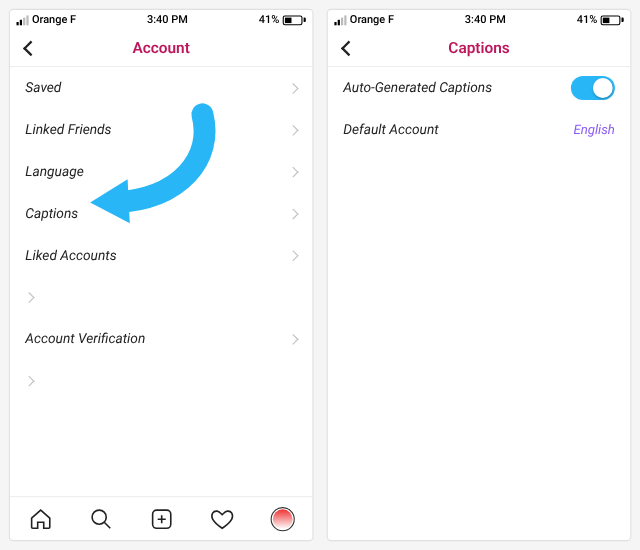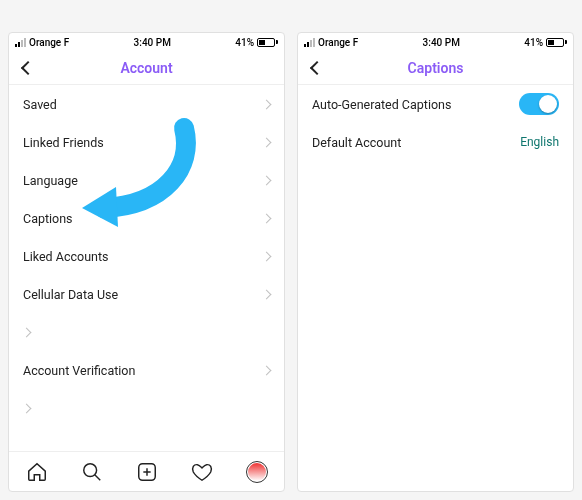--- a/index.html
+++ b/index.html
@@ -15,21 +15,20 @@
   }
   .phone {
     background: #fff;
     border: 1px solid #e0e0e0;
     border-radius: 4px;
     flex: 1;
     display: flex;
     flex-direction: column;
     overflow: hidden;
     position: relative;
-    margin-top: 24px;
   }
   .status-bar {
     height: 18px;
     display: flex;
     align-items: center;
     justify-content: space-between;
     padding: 0 6px;
     font-size: 10px;
     color: #000;
     font-weight: 500;
@@ -46,43 +45,43 @@
   .battery-fill { position:absolute; left:1px; top:1px; bottom:1px; width:40%; background:#000; }
   .battery-tip { width:2px; height:4px; background:#000; margin-left:1px; border-radius:0 1px 1px 0;}
   .nav-header {
     height: 34px;
     border-bottom: 1px solid #eee;
     display: flex;
     align-items: center;
     justify-content: center;
     position: relative;
   }
-  .nav-title { font-size: 14px; font-weight: 600; color:#8b5cf6; }
+  .nav-title { font-size: 14px; font-weight: 600; color:#be185d; }
   .back-btn {
     position: absolute; left: 8px; top: 50%; transform: translateY(-50%);
     width: 22px; height: 22px; display:flex; align-items:center; justify-content:center;
   }
   .chevron-left::before {
     content:""; display:block; width:8px; height:8px;
     border-left:2px solid #222; border-bottom:2px solid #222;
     transform: rotate(45deg);
   }
-  .list { flex:1; overflow:hidden; }
+  .list { flex:1; overflow:hidden;font-style:italic; }
   .row {
     height: 38px;
     padding: 0 14px;
     display:flex; align-items:center; justify-content:space-between;
     font-size: 12.5px; color:#222;
   }
   .chevron-right::before {
     content:""; display:block; width:6px; height:6px;
     border-top:1.5px solid #c0c0c0; border-right:1.5px solid #c0c0c0;
     transform: rotate(45deg);
   }
-  .value-text { color:#0f766e; font-size:12px; }
+  .value-text { color:#8b5cf6; font-size:12px; }
   .toggle {
     width: 40px; height: 22px; border-radius: 11px; position:relative;
   }
   .toggle.on { background: var(--accent); }
   .toggle .knob {
     position:absolute; width:18px; height:18px; background:#fff; border-radius:50%;
     top:2px; right:2px; box-shadow:0 1px 2px rgba(0,0,0,0.3);
   }
   .tabbar {
     height: 40px; border-top:1px solid #eee;
@@ -149,24 +148,20 @@
       </div>
     <div class="row">
         <span>Captions</span>
         <span class="chevron-right"></span>
       </div>
     <div class="row">
         <span>Liked Accounts</span>
         <span class="chevron-right"></span>
       </div>
     <div class="row">
-        <span>Cellular Data Use</span>
-        <span class="chevron-right"></span>
-      </div>
-    <div class="row">
         <span class="chevron-right"></span>
       </div>
     <div class="row">
         <span>Account Verification</span>
         <span class="chevron-right"></span>
       </div>
     <div class="row">
         <span class="chevron-right"></span>
       </div>
     <div class="row"></div>

